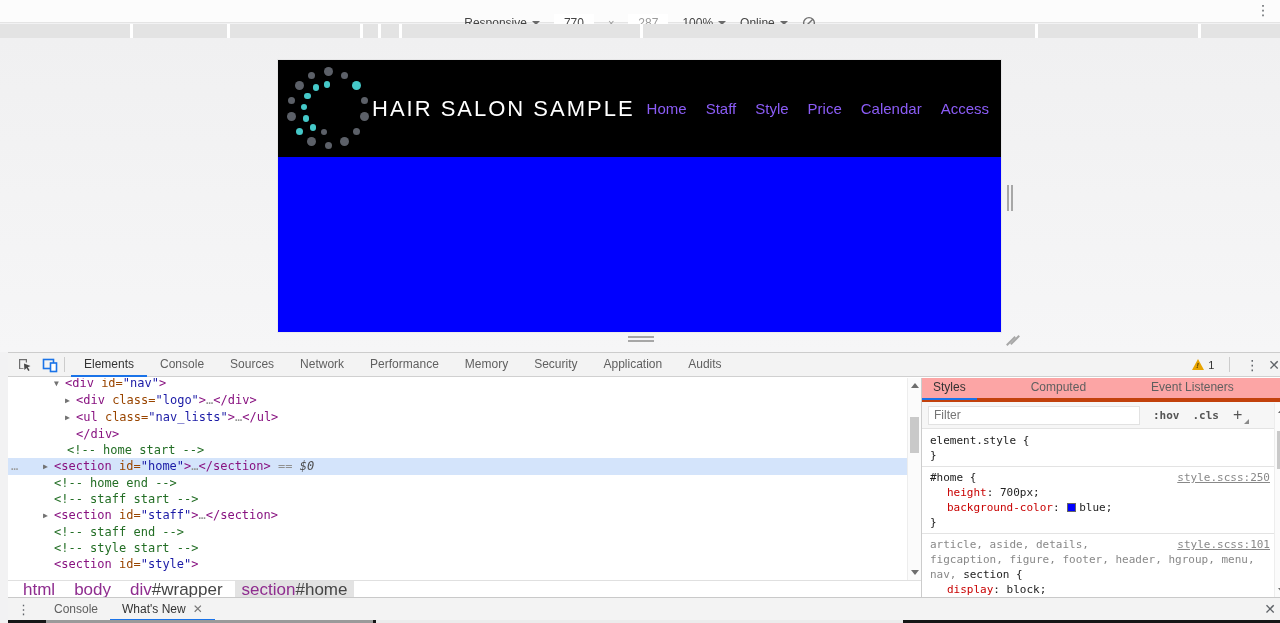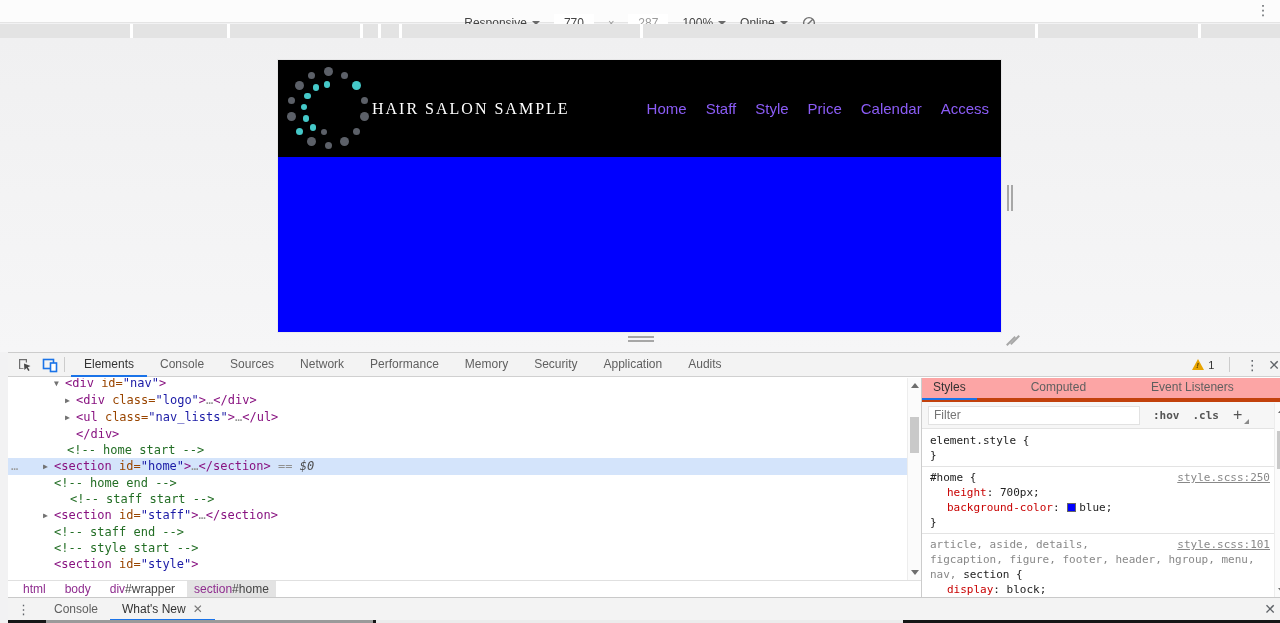--- a/index.html
+++ b/index.html
@@ -26,21 +26,21 @@
   .tabstrip .seg { position:absolute; top:0; height:14px; background:#e3e3e3; }
 
   
   .page-area { position:absolute; top:38px; left:0; width:1280px; height:314px;
                background:linear-gradient(#f0f0f1,#f6f6f7); }
   .viewport { position:absolute; left:278px; top:22px; width:723px; height:272px; box-shadow:0 0 0 1px rgba(0,0,0,0.04); }
   .site-header { height:97px; display:flex; align-items:center; overflow:hidden; }
   .home-section { height:175px; }
   .logo-dots { position:relative; width:86px; height:92px; margin-left:6px; flex:none; }
   .logo-dots .dot { position:absolute; border-radius:50%; }
-  .logo-text { color:#fff; font-family:Liberation Serif, serif; font-size:16px; letter-spacing:2px;
+  .logo-text { color:#fff; font-family:Liberation Sans, sans-serif; font-size:22px; letter-spacing:2px;
                white-space:nowrap; margin-left:2px; font-weight:normal; }
   .page-nav { display:flex; gap:19px; margin-left:auto; margin-right:12px; color:#8b5cf6; font-size:15px; }
   .page-nav span { cursor:default; }
 
   
   .handle-right { position:absolute; left:1007px; top:147px; width:8px; height:26px; display:flex; gap:2px; }
   .handle-right i { width:2px; height:26px; background:#a7a7a7; }
   .handle-bottom { position:absolute; left:628px; top:298px; width:26px; height:8px;
                    display:flex; flex-direction:column; gap:2px; }
   .handle-bottom i { height:2px; width:26px; background:#a7a7a7; }
@@ -81,21 +81,21 @@
 
   .scroll-v { position:absolute; right:0; width:14px; background:#fbfbfb; border-left:1px solid #ededed; }
   .elements-panel .scroll-v { top:0; height:202px; }
   .sb-arrow { position:absolute; left:50%; transform:translateX(-50%); width:0; height:0;
               border-left:4px solid transparent; border-right:4px solid transparent; }
   .sb-arrow.up { top:5px; border-bottom:5px solid #6e6e6e; }
   .sb-arrow.down { bottom:5px; border-top:5px solid #6e6e6e; }
   .sb-thumb { position:absolute; left:2px; right:2px; background:#c9c9c9; }
 
   .breadcrumb { position:absolute; left:0; right:0; bottom:0; height:18px; background:#fff;
-                border-top:1px solid #e0e0e0; display:flex; align-items:center; font-size:12px; padding-left:8px; }
+                border-top:1px solid #e0e0e0; display:flex; align-items:center; font-size:17px; padding-left:8px; }
   .crumb { padding:0 7px; height:18px; line-height:17px; margin-right:5px; cursor:default; white-space:nowrap; }
   .crumb.selected { background:#e3e3e3; }
   .c-tag { color:#8f2d8f; } .c-id { color:#454545; }
 
   
   .styles-panel { position:absolute; left:913px; top:0; width:367px; height:220px; background:#fff;
                   border-left:1px solid #ccc; }
   .sp-tabs { height:24px; background:#fca5a5; border-bottom:4px solid #c2410c; display:flex; align-items:center;gap:43px; }
   .sp-tab { padding:0 11px; height:24px; line-height:23px; color:#5f5f5f; white-space:nowrap; cursor:default; }
   .sp-tab.selected { color:#333; box-shadow:inset 0 -2px 0 #1a73e8; }
@@ -270,21 +270,21 @@
       <div class="elements-panel">
         <div class="tree-wrap">
           <div class="tree" id="tree">
               <div class="tree-line" style="padding-left: 57px;"><span class="arrow">▼</span><span class="tk-t">&lt;div</span><span class="tk-a"> id=</span><span class="tk-v">"nav"</span><span class="tk-t">&gt;</span></div>
               <div class="tree-line" style="padding-left: 68px;"><span class="arrow">▶</span><span class="tk-t">&lt;div</span><span class="tk-a"> class=</span><span class="tk-v">"logo"</span><span class="tk-t">&gt;</span><span class="tk-m">…</span><span class="tk-t">&lt;/div&gt;</span></div>
               <div class="tree-line" style="padding-left: 68px;"><span class="arrow">▶</span><span class="tk-t">&lt;ul</span><span class="tk-a"> class=</span><span class="tk-v">"nav_lists"</span><span class="tk-t">&gt;</span><span class="tk-m">…</span><span class="tk-t">&lt;/ul&gt;</span></div>
               <div class="tree-line" style="padding-left: 68px;"><span class="tk-t">&lt;/div&gt;</span></div>
               <div class="tree-line" style="padding-left: 59px;"><span class="tk-c">&lt;!-- home start --&gt;</span></div>
               <div class="tree-line selected" style="padding-left: 46px;"><span class="margin-dots">…</span><span class="arrow">▶</span><span class="tk-t">&lt;section</span><span class="tk-a"> id=</span><span class="tk-v">"home"</span><span class="tk-t">&gt;</span><span class="tk-m">…</span><span class="tk-t">&lt;/section&gt;</span><span class="tk-m"> == </span><span class="tk-d">$0</span></div>
               <div class="tree-line" style="padding-left: 46px;"><span class="tk-c">&lt;!-- home end --&gt;</span></div>
-              <div class="tree-line" style="padding-left: 46px; margin-left: 16px;"><span class="tk-c">&lt;!-- staff start --&gt;</span></div>
+              <div class="tree-line" style="padding-left: 46px;"><span class="tk-c">&lt;!-- staff start --&gt;</span></div>
               <div class="tree-line" style="padding-left: 46px;"><span class="arrow">▶</span><span class="tk-t">&lt;section</span><span class="tk-a"> id=</span><span class="tk-v">"staff"</span><span class="tk-t">&gt;</span><span class="tk-m">…</span><span class="tk-t">&lt;/section&gt;</span></div>
               <div class="tree-line" style="padding-left: 46px;"><span class="tk-c">&lt;!-- staff end --&gt;</span></div>
               <div class="tree-line" style="padding-left: 46px;"><span class="tk-c">&lt;!-- style start --&gt;</span></div>
               <div class="tree-line" style="padding-left: 46px;"><span class="tk-t">&lt;section</span><span class="tk-a"> id=</span><span class="tk-v">"style"</span><span class="tk-t">&gt;</span></div>
             </div>
         </div>
         <div class="scroll-v">
           <i class="sb-arrow up"></i>
           <div class="sb-thumb" style="top:39px;height:36px;"></div>
           <i class="sb-arrow down"></i>

